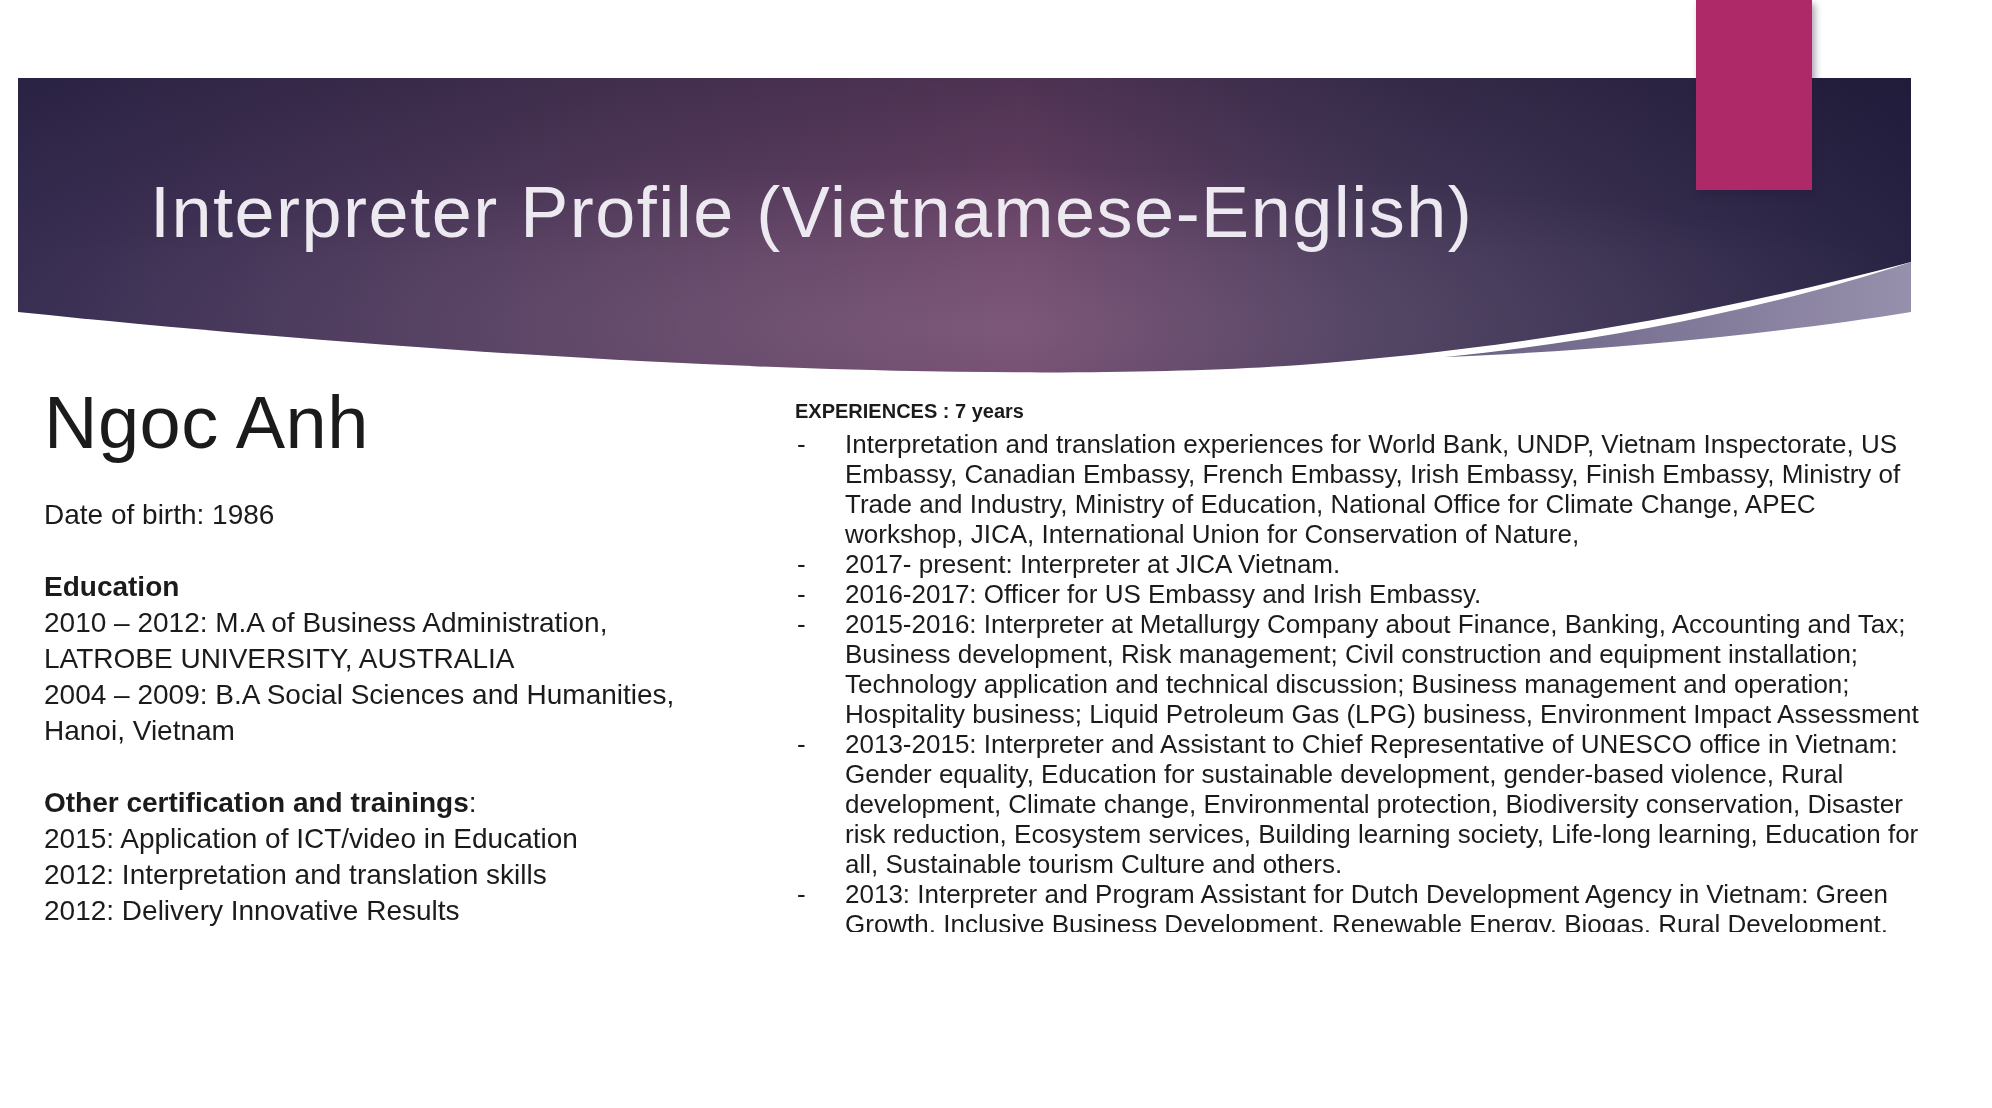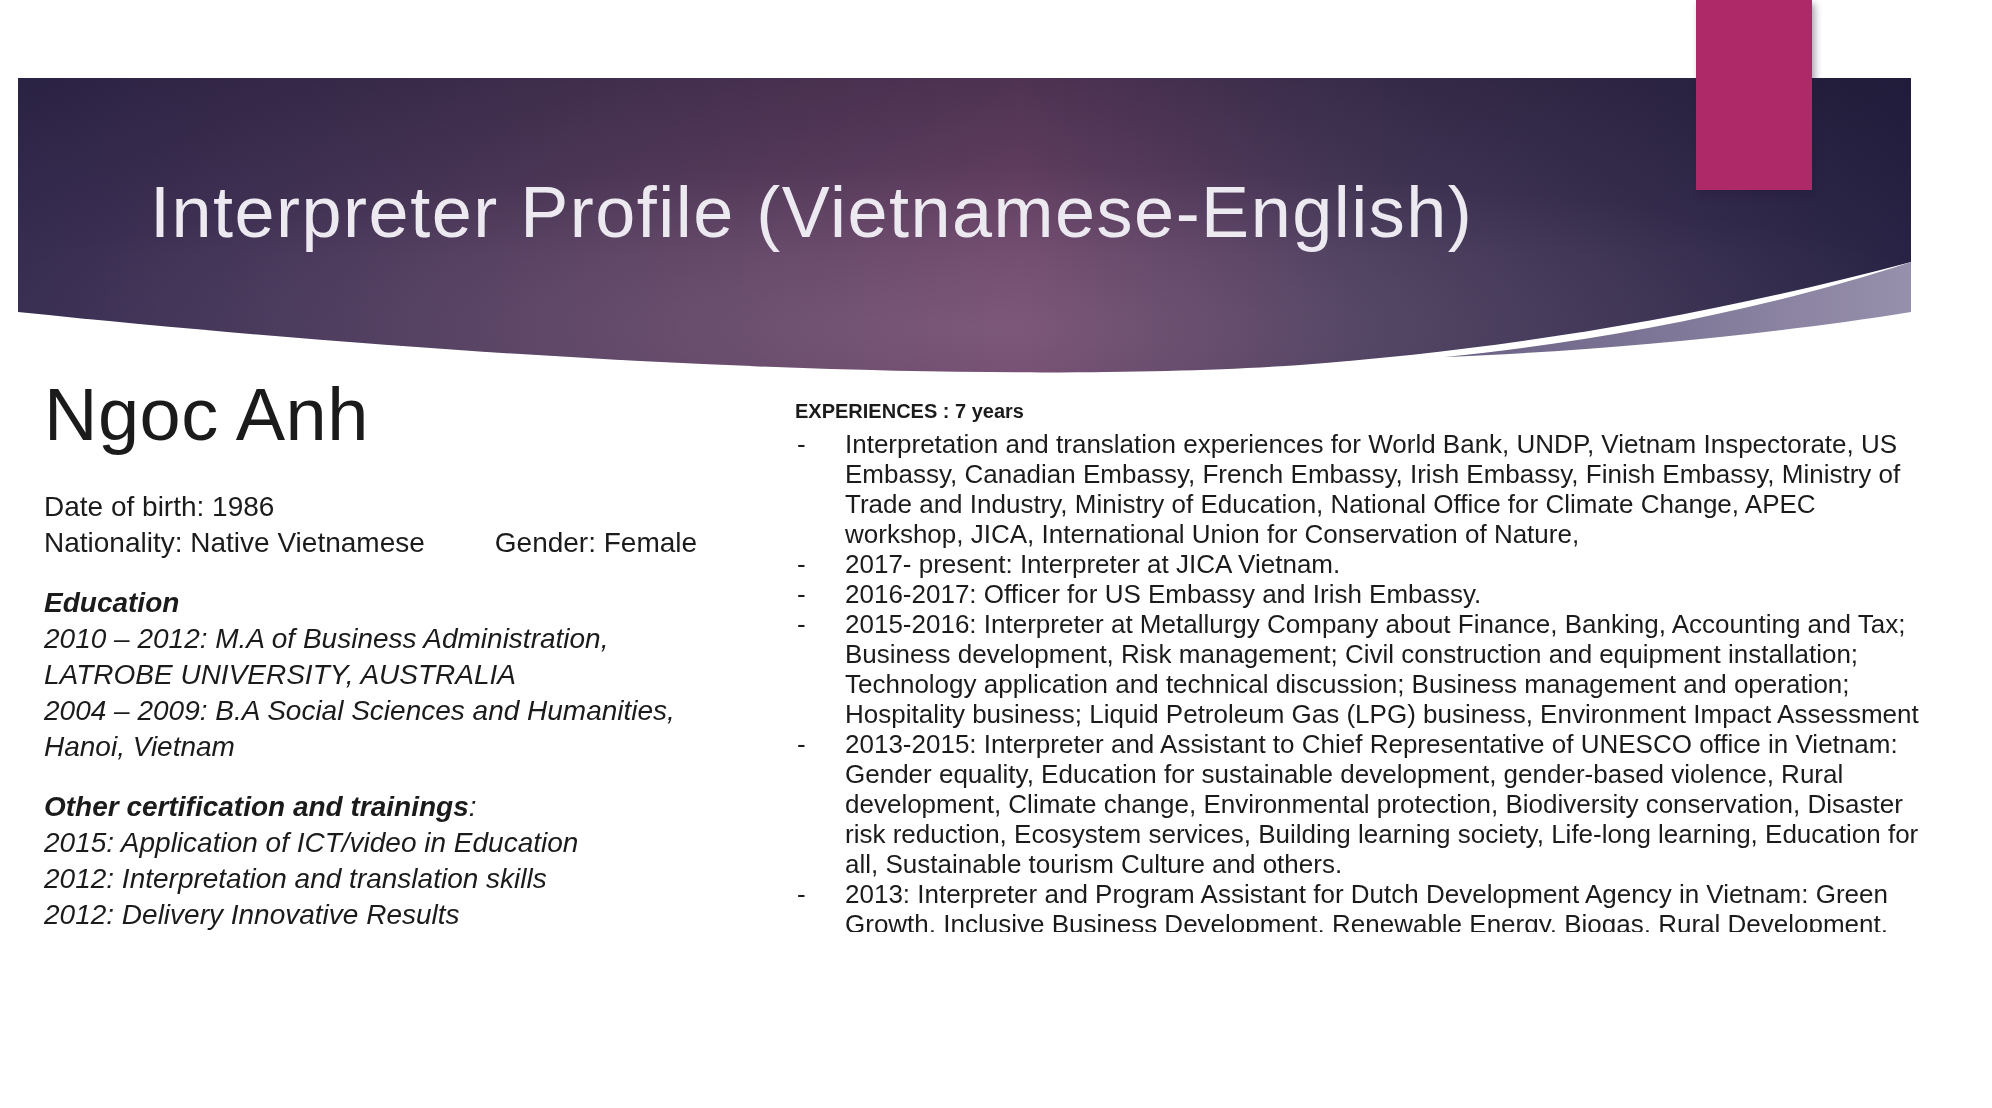--- a/index.html
+++ b/index.html
@@ -17,25 +17,25 @@
     font-size:72px;font-weight:400;letter-spacing:1.5px;
     color:#eceaf0;white-space:nowrap;line-height:1;
   }
   .accent-rect{
     position:absolute;left:1696px;top:0;width:116px;height:190px;z-index:3;
     background:#ae2967;
     box-shadow:3px 4px 7px rgba(40,25,60,0.40);
   }
   
   .left-col{
-    position:absolute;left:44px;top:372px;width:672px;z-index:4;
+    position:absolute;left:44px;top:380px;width:672px;z-index:4;
     font-size:28px;line-height:36px;
   }
   .name{font-size:74px;line-height:1.15;font-weight:400;margin:0 0 32px 0;letter-spacing:0.5px;}
-  .section{margin-top:24px;font-style:italic;}
+  .section{margin-top:36px;}
   .bold{font-weight:bold;}
   .gap-spacer{display:inline-block;width:70px;}
   .edu-line{display:block;}
   
   .right-col{
     position:absolute;left:795px;top:396px;width:1125px;z-index:4;
     font-size:26px;line-height:30px;
   }
   .exp-heading{font-size:20px;font-weight:bold;margin:0 0 3px 0;line-height:30px;}
   ul.bullets{list-style:none;margin:0;padding:0;}
@@ -76,21 +76,20 @@
   </svg>
 
   <div class="accent-rect"></div>
 
   <div class="slide-title">Interpreter Profile (Vietnamese-English)</div>
 
   <div class="left-col">
     <h1 class="name">Ngoc Anh</h1>
 
     <div>Date of birth: 1986</div>
-    <div><span>Nationality: Native Vietnamese</span><span class="gap-spacer"></span><span>Gender: Female</span></div>
 
     <div class="section">
       <div class="bold">Education</div>
       <div>
         <span class="edu-line">2010 – 2012: M.A of Business Administration,</span>
         <span class="edu-line">LATROBE UNIVERSITY, AUSTRALIA</span>
       </div>
       <div>
         <span class="edu-line">2004 – 2009: B.A Social Sciences and Humanities,</span>
         <span class="edu-line">Hanoi, Vietnam</span>

